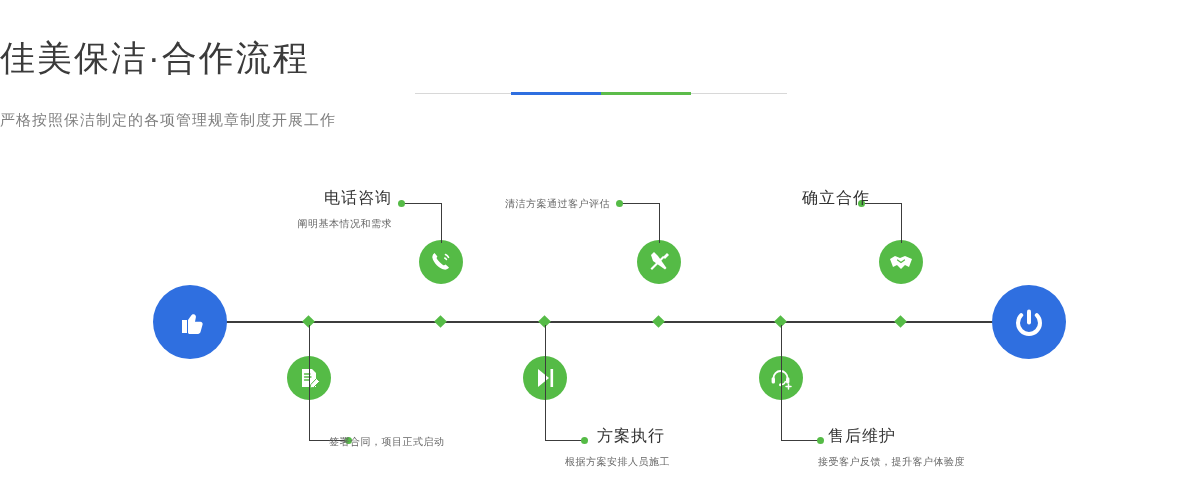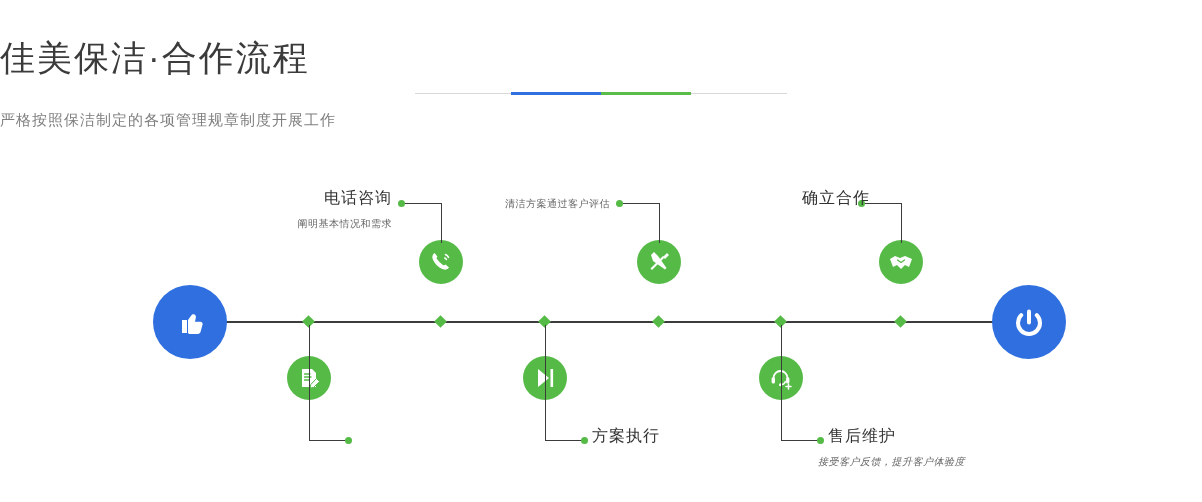--- a/index.html
+++ b/index.html
@@ -210,20 +210,21 @@
         <path d="M6 4 L16 4 L20 8 L20 22 L6 22 Z" fill="#ffffff"></path>
         <path d="M8.5 9 L14 9 M8.5 12 L15 12 M8.5 15 L13 15" stroke="#55bb46" stroke-width="1.3" stroke-linecap="round"></path>
         <path d="M20.5 13.5 L23.5 16.5 L17.5 22.5 L14 23 L14.8 19.5 Z" fill="#ffffff" stroke="#55bb46" stroke-width="1"></path>
       </svg>
     </div>
     <div class="diamond" style="left:304px; top:317px;"></div>
     <div class="stem" style="left:309px; top:325px; height:115px;"></div>
     <div class="lead" style="left:309px; top:440px; width:40px;"></div>
     <div class="dot" style="left:345px; top:437px;"></div>
     <div class="lbl" style="left:356px; top:426px; text-align:left;">
+      <div class="lbl-desc" style="margin-left:-27px;">签署合同，项目正式启动</div>
     </div>
 
     <div class="node-icon" style="left:637px; top:240px;">
       <svg width="26" height="26" viewBox="0 0 26 26">
         <path d="M5 6 L8 3 L12 7 L20.5 19 L19 20.5 L7 12 Z" fill="#ffffff"></path>
         <path d="M21 4 L17 8 L19 10 L23 6 Z" fill="#ffffff"></path>
         <path d="M18.5 8.5 L6 21 L4.5 19.5 L17 7 Z" fill="#ffffff"></path>
       </svg>
     </div>
     <div class="diamond" style="left:654px; top:317px;"></div>
@@ -239,20 +240,21 @@
         <path d="M6 4 L17 13 L6 22 Z" fill="#ffffff"></path>
         <rect x="18.5" y="4" width="2.6" height="18" fill="#ffffff"></rect>
       </svg>
     </div>
     <div class="diamond" style="left:540px; top:317px;"></div>
     <div class="stem" style="left:545px; top:325px; height:115px;"></div>
     <div class="lead" style="left:545px; top:440px; width:40px;"></div>
     <div class="dot" style="left:581px; top:437px;"></div>
     <div class="lbl" style="left:592px; top:426px; text-align:center;">
       <div class="lbl-title">方案执行</div>
+      <div class="lbl-desc" style="margin-left:-27px;">根据方案安排人员施工</div>
     </div>
 
     <div class="node-icon" style="left:879px; top:240px;">
       <svg width="26" height="26" viewBox="0 0 26 26">
         <path d="M2 10 L7 7 L12 9 L17 7 L24 10 L21 18 L17 16 L13 20 L9 16 L5 18 Z" fill="#ffffff"></path>
         <path d="M9.5 11 L13 13.5 L16.5 11" stroke="#55bb46" stroke-width="1.2" fill="none" stroke-linecap="round"></path>
       </svg>
     </div>
     <div class="diamond" style="left:896px; top:317px;"></div>
     <div class="stem" style="left:901px; top:203px; height:40px;"></div>
@@ -271,17 +273,17 @@
         <circle cx="12.5" cy="19.8" r="1.5" fill="#ffffff"></circle>
         <path d="M20.5 19 L20.5 24 M18 21.5 L23 21.5" stroke="#ffffff" stroke-width="1.5" stroke-linecap="round"></path>
       </svg>
     </div>
     <div class="diamond" style="left:776px; top:317px;"></div>
     <div class="stem" style="left:781px; top:325px; height:115px;"></div>
     <div class="lead" style="left:781px; top:440px; width:40px;"></div>
     <div class="dot" style="left:817px; top:437px;"></div>
     <div class="lbl" style="left:828px; top:426px; text-align:left;">
       <div class="lbl-title">售后维护</div>
-      <div class="lbl-desc" style="margin-left:-10px;font-style:italic;">接受客户反馈，提升客户体验度</div>
+      <div class="lbl-desc" style="margin-left:-10px;">接受客户反馈，提升客户体验度</div>
     </div>
 
   </div>
 </div>
 
 </body></html>

